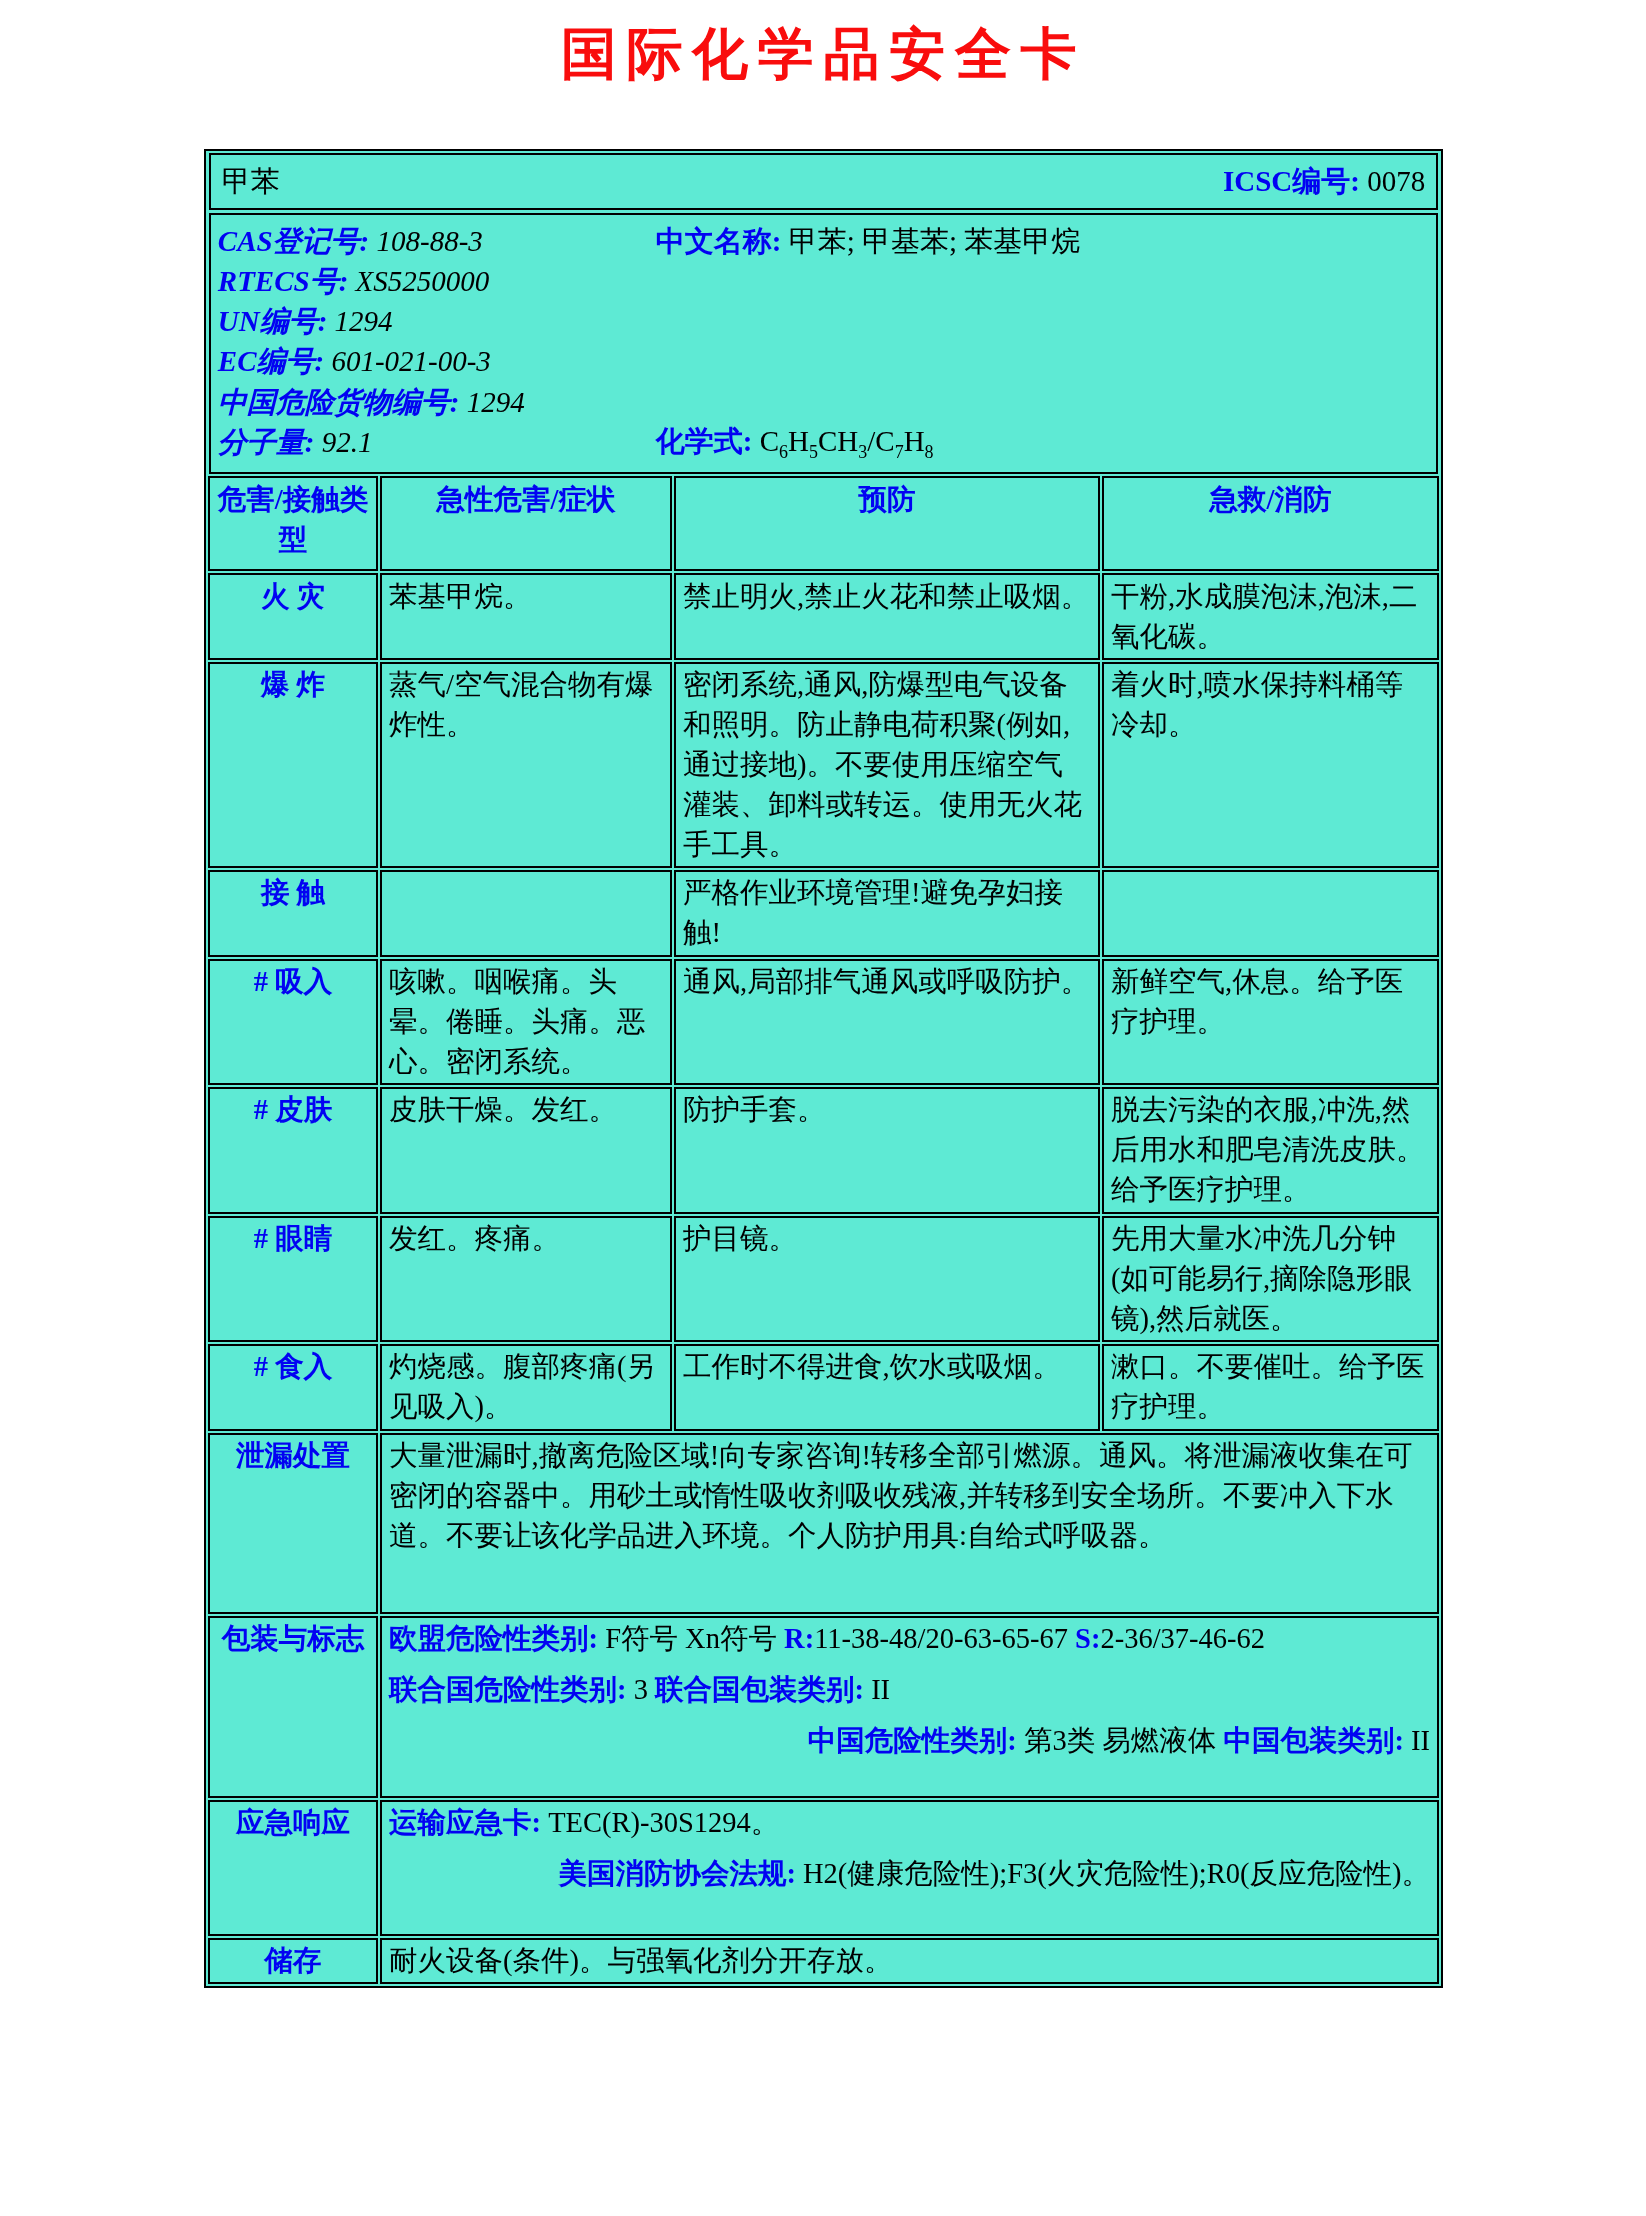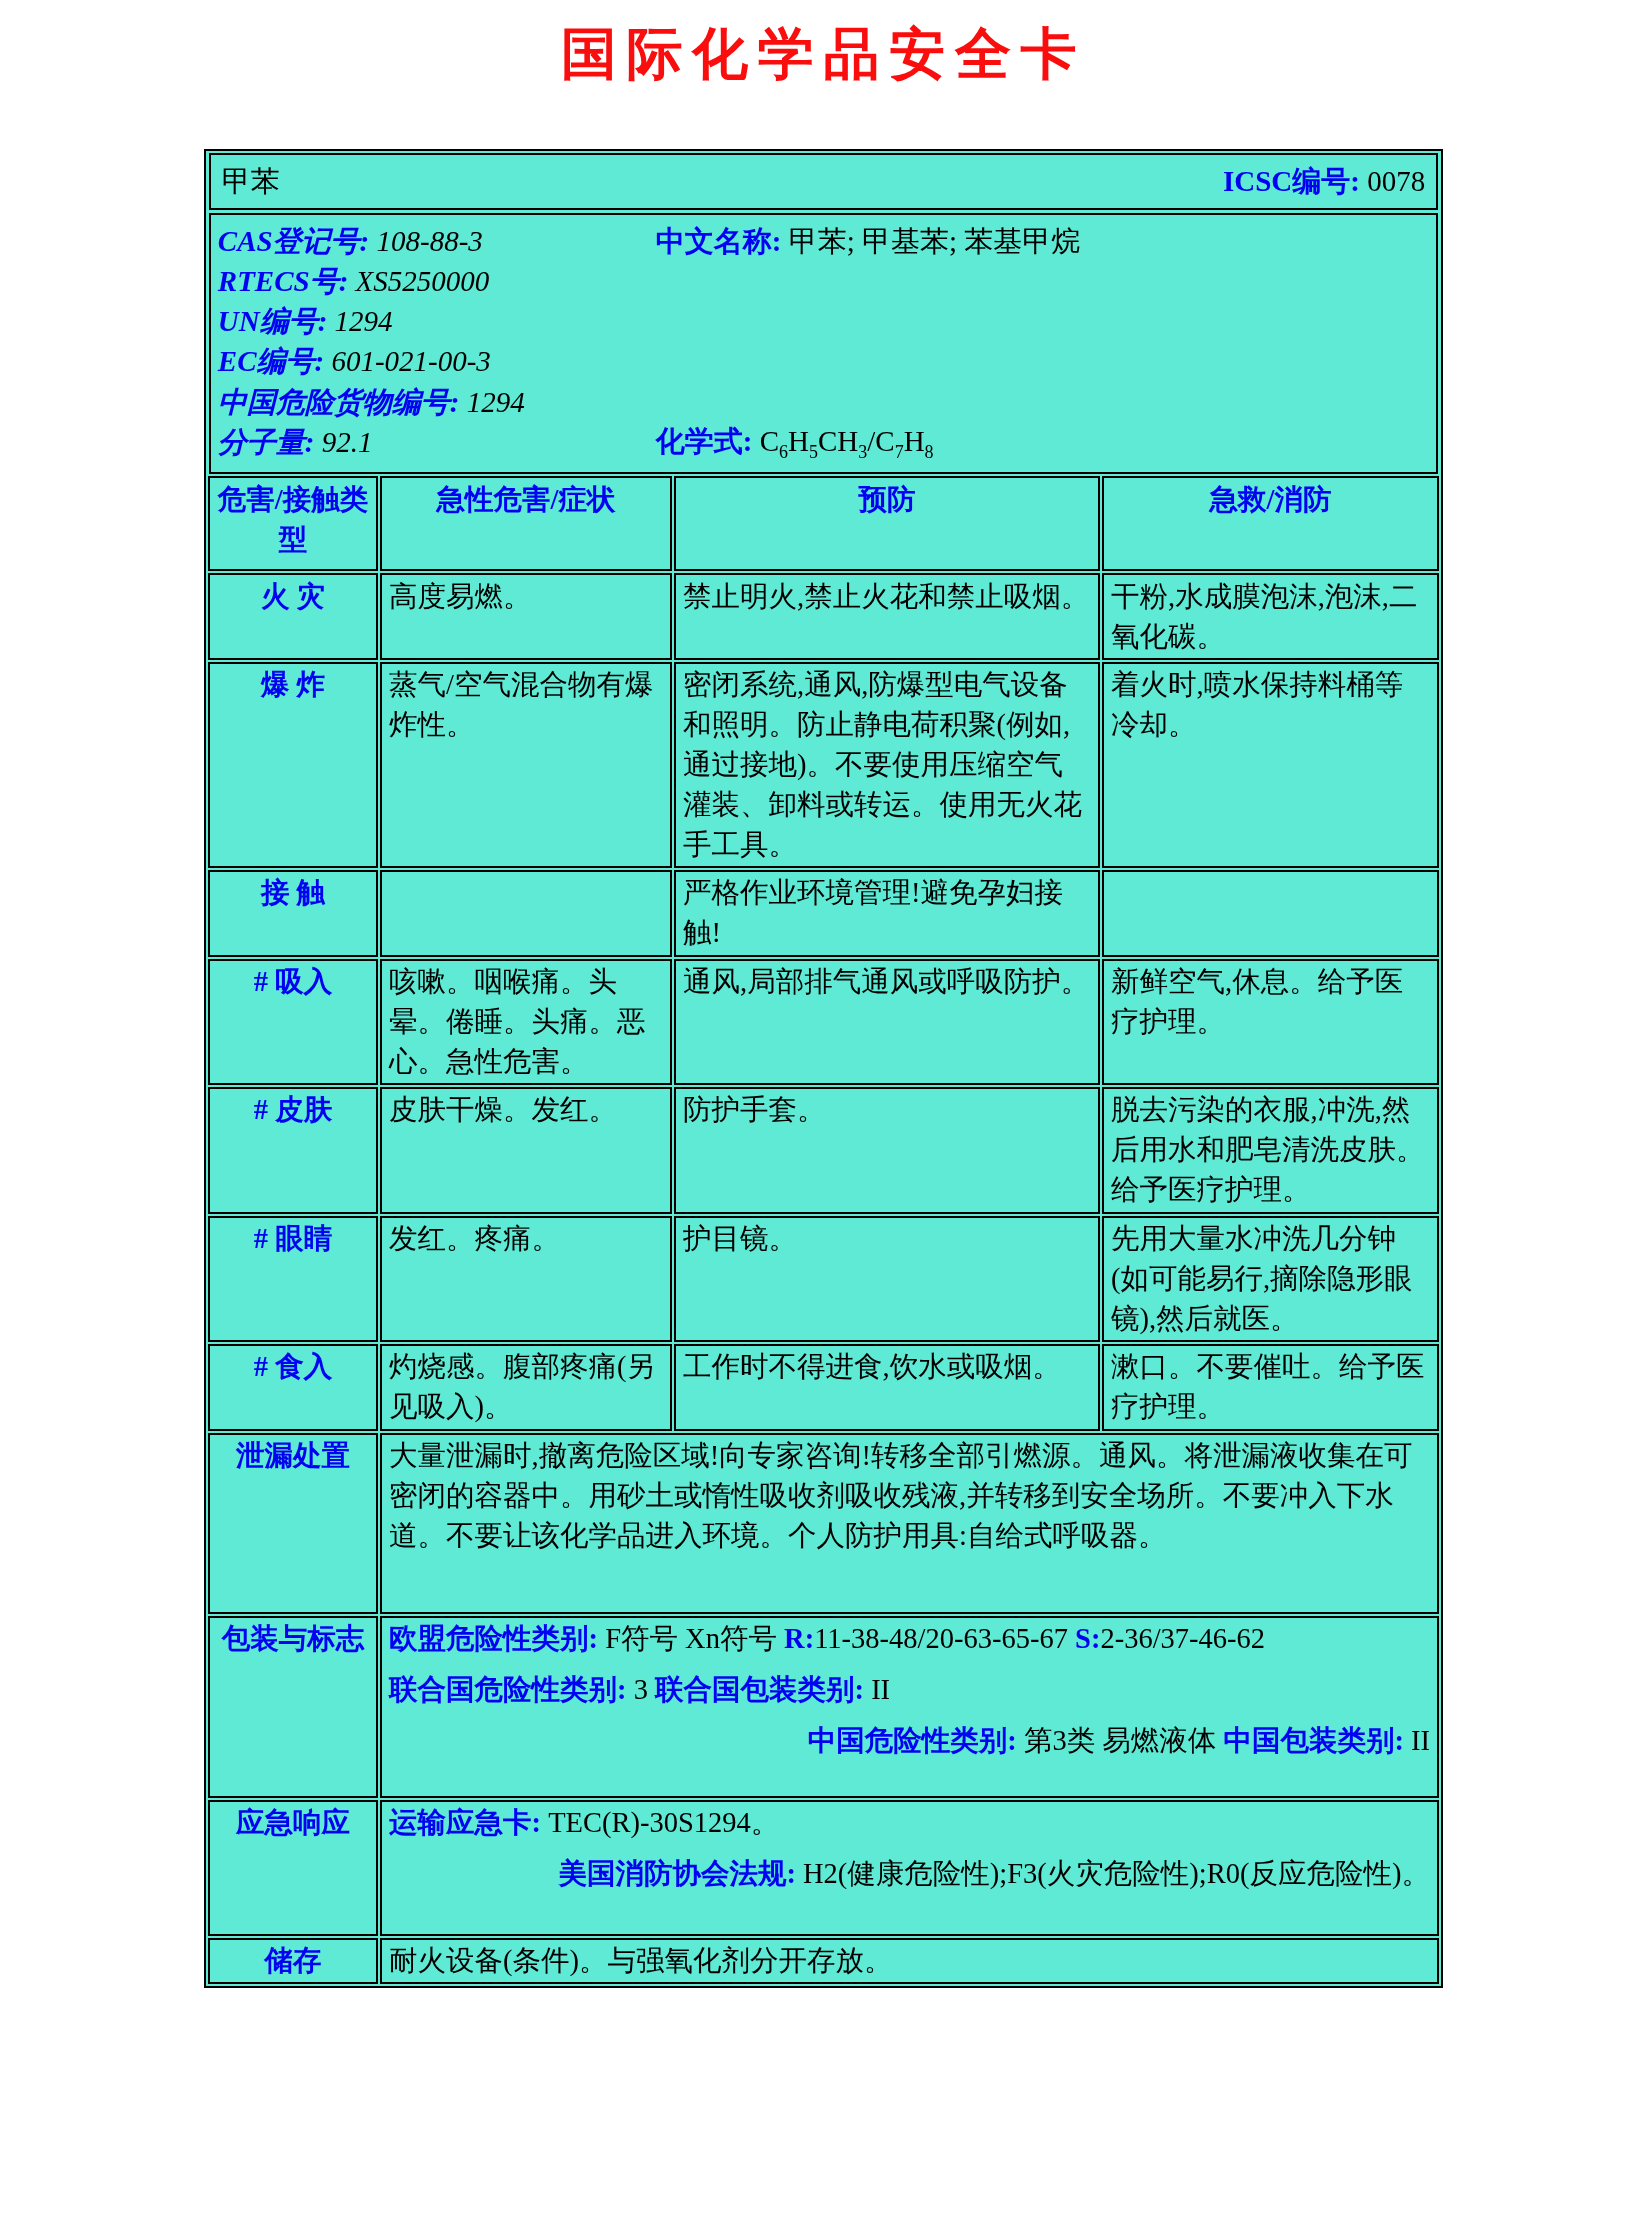--- a/index.html
+++ b/index.html
@@ -166,39 +166,39 @@
     </colgroup>
     <tbody>
         <tr class="h-hdr">
       <th class="col-hdr">危害/接触类型</th>
       <th class="col-hdr">急性危害/症状</th>
       <th class="col-hdr">预防</th>
       <th class="col-hdr">急救/消防</th>
     </tr>
     <tr class="r-fire">
       <td class="type">火 灾</td>
-      <td class="body">高度易燃。</td>
+      <td class="body">苯基甲烷。</td>
       <td class="body">禁止明火,禁止火花和禁止吸烟。</td>
       <td class="body">干粉,水成膜泡沫,泡沫,二氧化碳。</td>
     </tr>
     <tr class="r-expl">
       <td class="type">爆 炸</td>
       <td class="body">蒸气/空气混合物有爆炸性。</td>
       <td class="body">密闭系统,通风,防爆型电气设备和照明。防止静电荷积聚(例如,通过接地)。不要使用压缩空气灌装、卸料或转运。使用无火花手工具。</td>
       <td class="body">着火时,喷水保持料桶等冷却。</td>
     </tr>
     <tr class="r-contact">
       <td class="type">接 触</td>
       <td class="body"></td>
       <td class="body">严格作业环境管理!避免孕妇接触!</td>
       <td class="body"></td>
     </tr>
     <tr class="r-inhale">
       <td class="type"># 吸入</td>
-      <td class="body">咳嗽。咽喉痛。头晕。倦睡。头痛。恶心。急性危害。</td>
+      <td class="body">咳嗽。咽喉痛。头晕。倦睡。头痛。恶心。密闭系统。</td>
       <td class="body">通风,局部排气通风或呼吸防护。</td>
       <td class="body">新鲜空气,休息。给予医疗护理。</td>
     </tr>
     <tr class="r-skin">
       <td class="type"># 皮肤</td>
       <td class="body">皮肤干燥。发红。</td>
       <td class="body">防护手套。</td>
       <td class="body">脱去污染的衣服,冲洗,然后用水和肥皂清洗皮肤。给予医疗护理。</td>
     </tr>
     <tr class="r-eyes">

